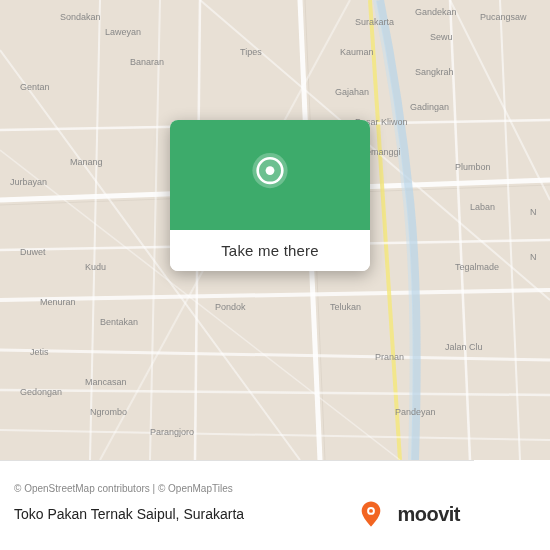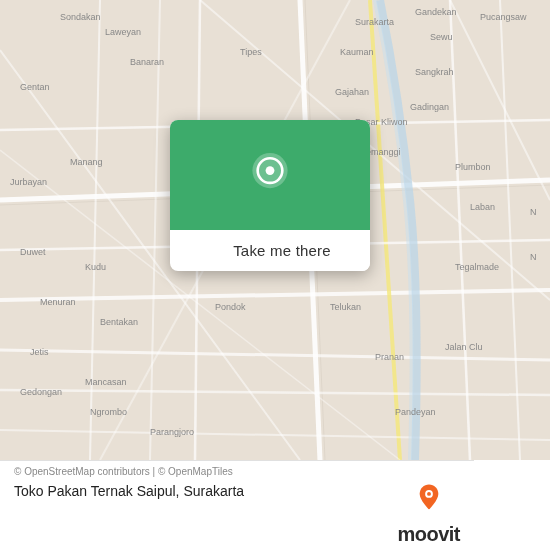--- a/index.html
+++ b/index.html
@@ -59,21 +59,20 @@
       width: 100%;
       padding: 12px 0;
       background: white;
       border: none;
       font-size: 15px;
       font-weight: 500;
       color: #333;
       text-align: center;
       cursor: pointer;
       letter-spacing: 0.2px;
-      margin-left: 12px;
     }
 
     
     #bottom-bar {
       width: 474px;
       height: 90px;
       background: white;
       display: flex;
       flex-direction: column;
       justify-content: center;
@@ -82,35 +81,34 @@
     }
 
     #attribution {
       font-size: 10px;
       color: #888;
       margin-bottom: 6px;
     }
 
     #bottom-row {
       display: flex;
-      align-items: flex-start;
+      align-items: center;
       justify-content: space-between;
     }
 
     #place-name {
       font-size: 14px;
       font-weight: 500;
       color: #222;
     }
 
     #moovit-logo {
       display: flex;
       align-items: center;
       gap: 12px;
-      flex-direction: column;
     }
 
     .moovit-pin {
       width: 28px;
       height: 28px;
     }
 
     .moovit-text {
       font-size: 20px;
       font-weight: bold;

